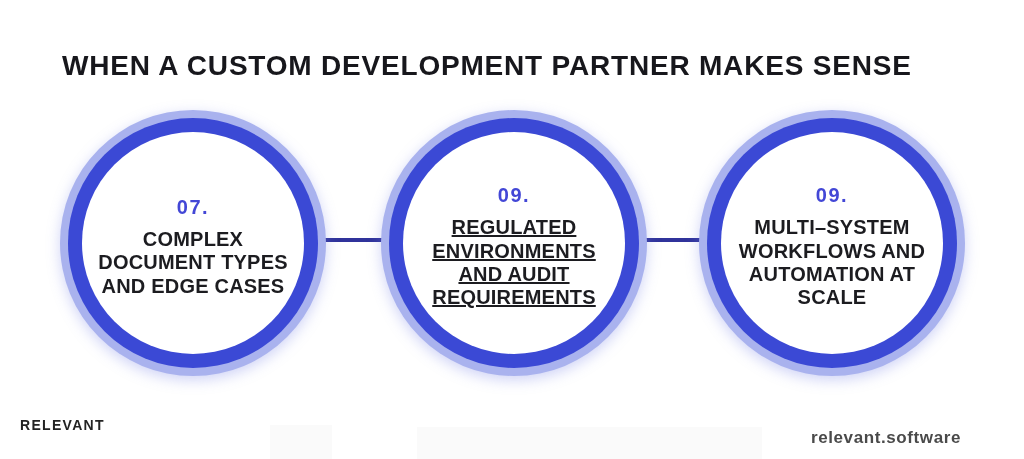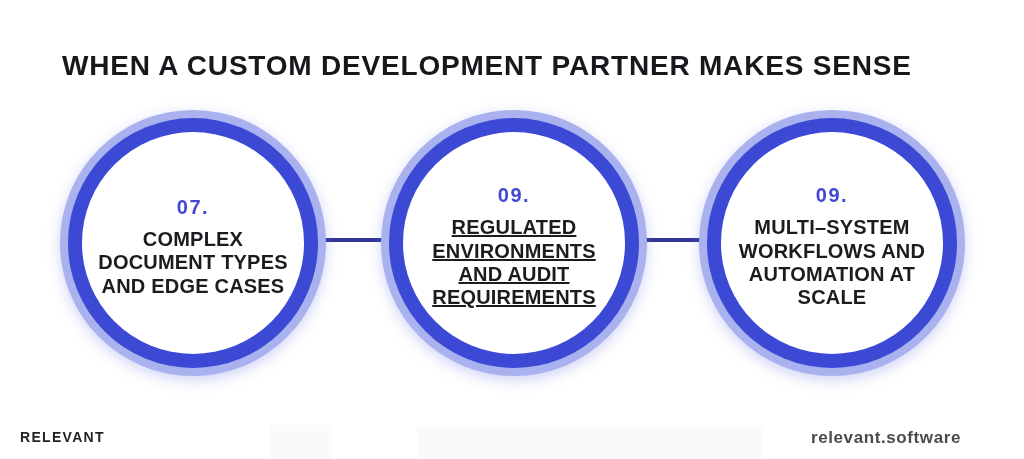--- a/index.html
+++ b/index.html
@@ -94,21 +94,21 @@
     background: #fafafa;
     z-index: 0;
   }
   .wm.a { left: 270px; top: 425px; width: 62px;  height: 34px; }
   .wm.b { left: 417px; top: 427px; width: 345px; height: 32px; }
 
   
   .brand {
     position: absolute;
     left: 20px;
-    bottom: 14px;
+    bottom: 26px;
     font-size: 14px;
     font-weight: 800;
     letter-spacing: 1.3px;
     color: #232323;
   }
   .site {
     position: absolute;
     right: 19px;
     bottom: 11px;
     font-size: 17px;

